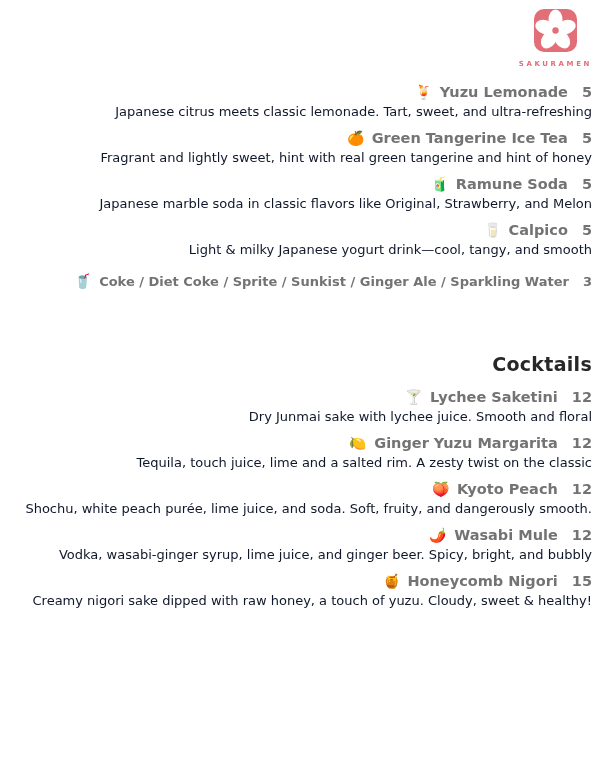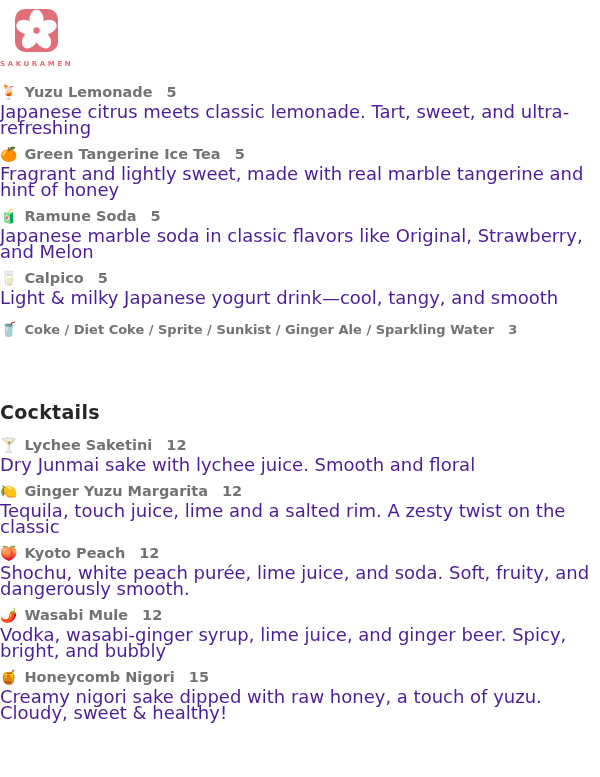--- a/index.html
+++ b/index.html
@@ -10,21 +10,21 @@
   body {
     width: 600px;
     height: 777px;
     font-family: "DejaVu Sans", "Liberation Sans", sans-serif;
     color: #2d2d2d;
     overflow: hidden;
   }
   .page {
     width: 592px;
     height: 777px;
-    text-align: left;
+    text-align: right;
     box-sizing: border-box;
     padding-top: 8px;
   }
   .logo-wrap { display: inline-block; }
   .logo-svg { display: block; margin: 0 auto; }
   .brand-text {
     margin-top: 7px;
     font-size: 7px;
     font-weight: bold;
     letter-spacing: 2.6px;
@@ -47,22 +47,22 @@
     line-height: 18px;
   }
   .emoji {
     font-size: 14px;
     font-weight: normal;
     margin-right: 7px;
   }
   .item-price { margin-left: 14px; }
   .item-desc {
     margin-top: 3px;
-    font-size: 18px;
-    color: #4c1d95;
+    font-size: 13px;
+    color: #0f172a;
     line-height: 16px;
   }
   .item.compact { margin-top: 14px; }
   .item.compact .item-line { font-size: 13px; }
 </style>
 </head>
 <body>
 
 <div class="page">
 
@@ -89,21 +89,21 @@
         <div class="item-line">
           <span class="emoji">🍹</span><span class="item-name">Yuzu Lemonade</span><span class="item-price">5</span>
         </div>
         <div class="item-desc">Japanese citrus meets classic lemonade. Tart, sweet, and ultra-refreshing</div>
       </div>
 
       <div class="item">
         <div class="item-line">
           <span class="emoji">🍊</span><span class="item-name">Green Tangerine Ice Tea</span><span class="item-price">5</span>
         </div>
-        <div class="item-desc">Fragrant and lightly sweet, made with real marble tangerine and hint of honey</div>
+        <div class="item-desc">Fragrant and lightly sweet, hint with real green tangerine and hint of honey</div>
       </div>
 
       <div class="item">
         <div class="item-line">
           <span class="emoji">🧃</span><span class="item-name">Ramune Soda</span><span class="item-price">5</span>
         </div>
         <div class="item-desc">Japanese marble soda in classic flavors like Original, Strawberry, and Melon</div>
       </div>
 
       <div class="item">

